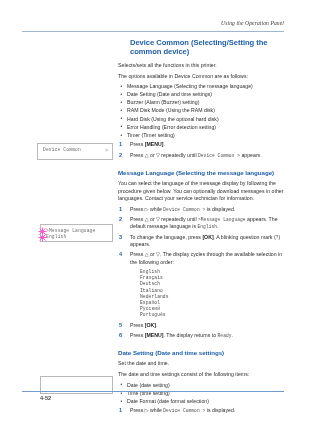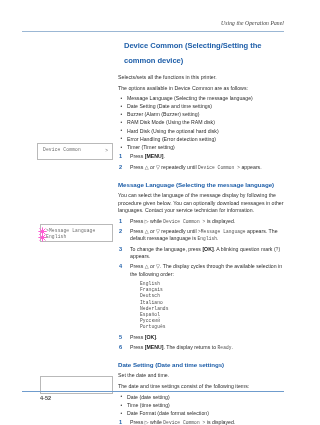--- a/index.html
+++ b/index.html
@@ -80,22 +80,22 @@
     left: 118px;
     top: 38px;
     width: 168px;
   }
 
   h1.sec-title {
     font-family: "Liberation Sans", sans-serif;
     font-size: 7.6px;
     font-weight: bold;
     color: #1f5fa9;
-    line-height: 15px;
-    margin: 0 0 6px 6px;
+    line-height: 9px;
+    margin: 0 0 6px 12px;
     letter-spacing: -0.05px;
   }
   h2.sub-title {
     font-family: "Liberation Sans", sans-serif;
     font-size: 6.2px;
     font-weight: bold;
     color: #1f5fa9;
     line-height: 8px;
     margin: 10px 0 3px 0;
     letter-spacing: -0.05px;

